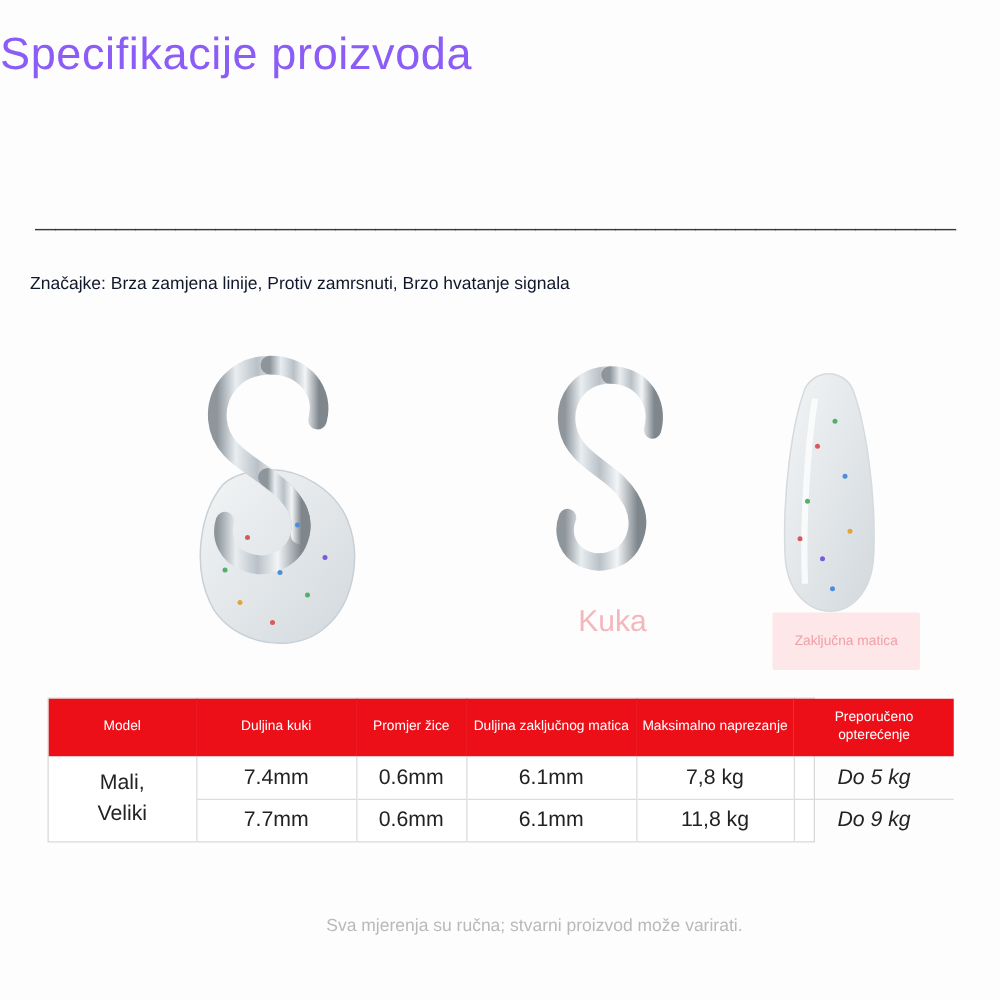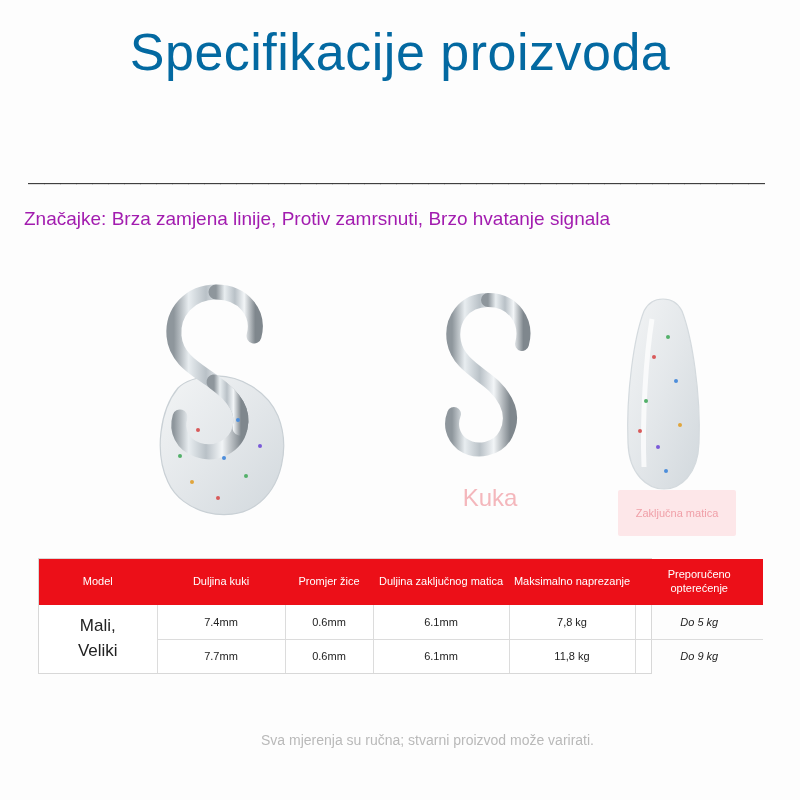--- a/index.html
+++ b/index.html
@@ -18,24 +18,23 @@
     height: 800px;
     background: #fdfdfd;
   }
 
   
   .title {
     position: absolute;
     top: 22px;
     left: 0;
     width: 800px;
-    text-align: center;
-    font-size: 52px;
+    font-size: 36px;
     font-weight: 400;
-    color: #0369a1;
+    color: #8b5cf6;
     letter-spacing: 0.5px;
   }
 
   
   .info-row-1 {
     position: absolute;
     top: 130px;
     left: 0;
     width: 800px;
     height: 26px;
@@ -63,24 +62,24 @@
     font-size: 17px;
     color: #3a3a3a;
     letter-spacing: -1px;
     white-space: nowrap;
     overflow: hidden;
     line-height: 20px;
   }
 
   .features {
     position: absolute;
-    top: 208px;
+    top: 218px;
     left: 24px;
-    font-size: 19px;
-    color: #a21caf;
+    font-size: 14px;
+    color: #0f172a;
   }
 
   
   .products {
     position: absolute;
     top: 262px;
     left: 0;
     width: 688px;
     height: 290px;
   }
@@ -149,21 +148,21 @@
     font-size: 11px;
     font-weight: 400;
     text-align: center;
     padding: 6px 2px;
     line-height: 1.25;
     height: 46px;
     border-right: 1px solid #ec0f18;
   }
   thead th:last-child { border-right: none; }
   tbody td {
-    font-size: 11px;
+    font-size: 17px;
     color: #222;
     text-align: center;
     height: 34px;
     border-right: 1px solid #dcdcdc;
     border-top: 1px solid #dcdcdc;
     padding: 2px 2px;
   }
   tbody td:last-child { border-right: none; font-style: italic; }
   tbody tr:first-child td { border-top: none; }
   .model-cell {

